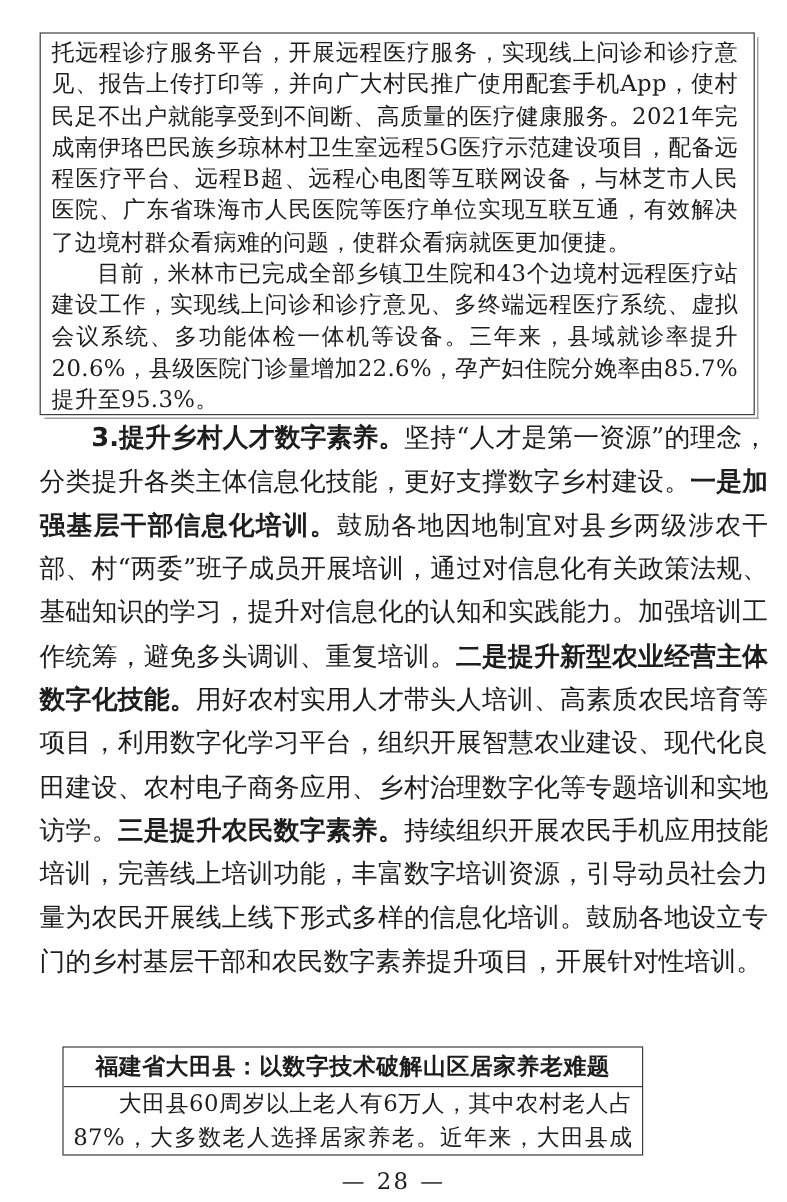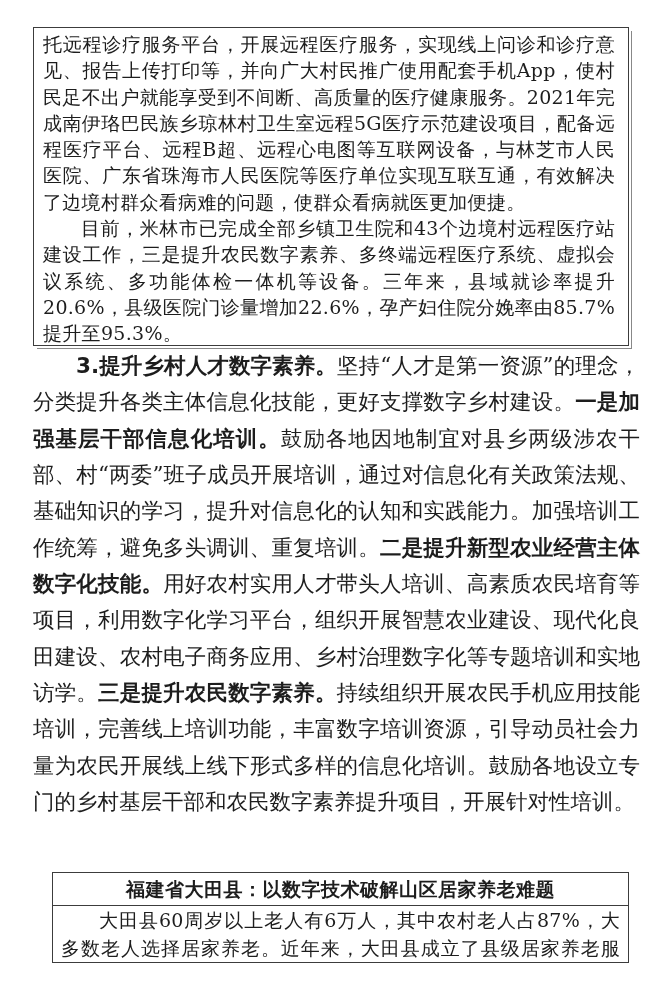--- a/index.html
+++ b/index.html
@@ -64,21 +64,21 @@
   .seg.bold {
     font-family: "DejaVu Sans", sans-serif;
     font-weight: 700;
   }
 
   
   .bottom-box {
     position: absolute;
     left: 52px;
     top: 872px;
-    width: 577px;
+    width: 484px;
     height: 91px;
     border: 1px solid #3c3c3c;
     background: #ffffff;
     overflow: hidden;
   }
   .bottom-box-title {
     height: 33px;
     line-height: 33px;
     border-bottom: 1px solid #3c3c3c;
     text-align: center;
@@ -112,27 +112,28 @@
   }
 </style>
 </head>
 <body>
 
 <div class="page">
 
   <div class="top-box">
     <div>
         <p class="box-para">托远程诊疗服务平台，开展远程医疗服务，实现线上问诊和诊疗意见、报告上传打印等，并向广大村民推广使用配套手机App，使村民足不出户就能享受到不间断、高质量的医疗健康服务。2021年完成南伊珞巴民族乡琼林村卫生室远程5G医疗示范建设项目，配备远程医疗平台、远程B超、远程心电图等互联网设备，与林芝市人民医院、广东省珠海市人民医院等医疗单位实现互联互通，有效解决了边境村群众看病难的问题，使群众看病就医更加便捷。</p>
-        <p class="box-para indent">目前，米林市已完成全部乡镇卫生院和43个边境村远程医疗站建设工作，三是提升农民数字素养、多终端远程医疗系统、虚拟会议系统、多功能体检一体机等设备。三年来，县域就诊率提升20.6%，县级医院门诊量增加22.6%，孕产妇住院分娩率由85.7%提升至95.3%。</p>
+        <p class="box-para indent">目前，米林市已完成全部乡镇卫生院和43个边境村远程医疗站建设工作，实现线上问诊和诊疗意见、多终端远程医疗系统、虚拟会议系统、多功能体检一体机等设备。三年来，县域就诊率提升20.6%，县级医院门诊量增加22.6%，孕产妇住院分娩率由85.7%提升至95.3%。</p>
       </div>
   </div>
 
   <div class="main-text">
     <p class="body-para"><span class="seg bold">3.提升乡村人才数字素养。</span><span class="seg">坚持“人才是第一资源”的理念，分类提升各类主体信息化技能，更好支撑数字乡村建设。</span><span class="seg bold">一是加强基层干部信息化培训。</span><span class="seg">鼓励各地因地制宜对县乡两级涉农干部、村“两委”班子成员开展培训，通过对信息化有关政策法规、基础知识的学习，提升对信息化的认知和实践能力。加强培训工作统筹，避免多头调训、重复培训。</span><span class="seg bold">二是提升新型农业经营主体数字化技能。</span><span class="seg">用好农村实用人才带头人培训、高素质农民培育等项目，利用数字化学习平台，组织开展智慧农业建设、现代化良田建设、农村电子商务应用、乡村治理数字化等专题培训和实地访学。</span><span class="seg bold">三是提升农民数字素养。</span><span class="seg">持续组织开展农民手机应用技能培训，完善线上培训功能，丰富数字培训资源，引导动员社会力量为农民开展线上线下形式多样的信息化培训。鼓励各地设立专门的乡村基层干部和农民数字素养提升项目，开展针对性培训。</span></p>
   </div>
 
   <div class="bottom-box">
     <div class="bottom-box-title">福建省大田县：以数字技术破解山区居家养老难题</div>
     <p class="bottom-box-body">大田县60周岁以上老人有6万人，其中农村老人占87%，大多数老人选择居家养老。近年来，大田县成立了县级居家养老服务中</p>
   </div>
 
+  <div class="page-number">— 28 —</div>
 
 </div>
 
 </body></html>

